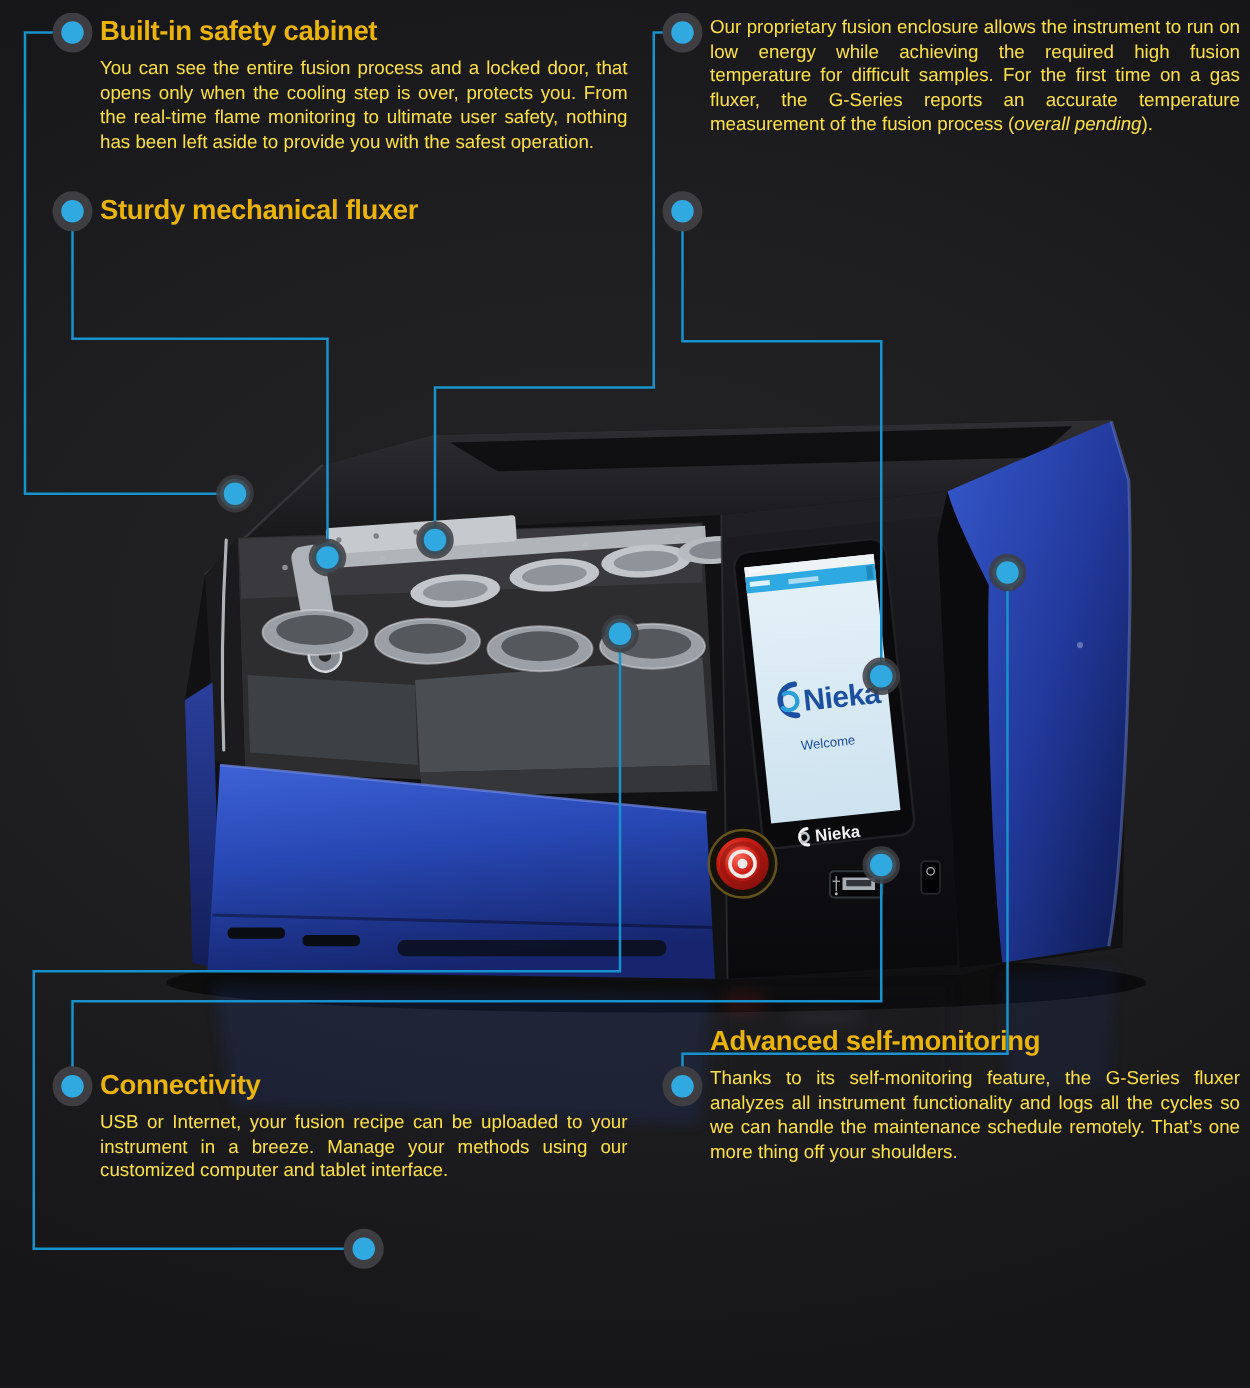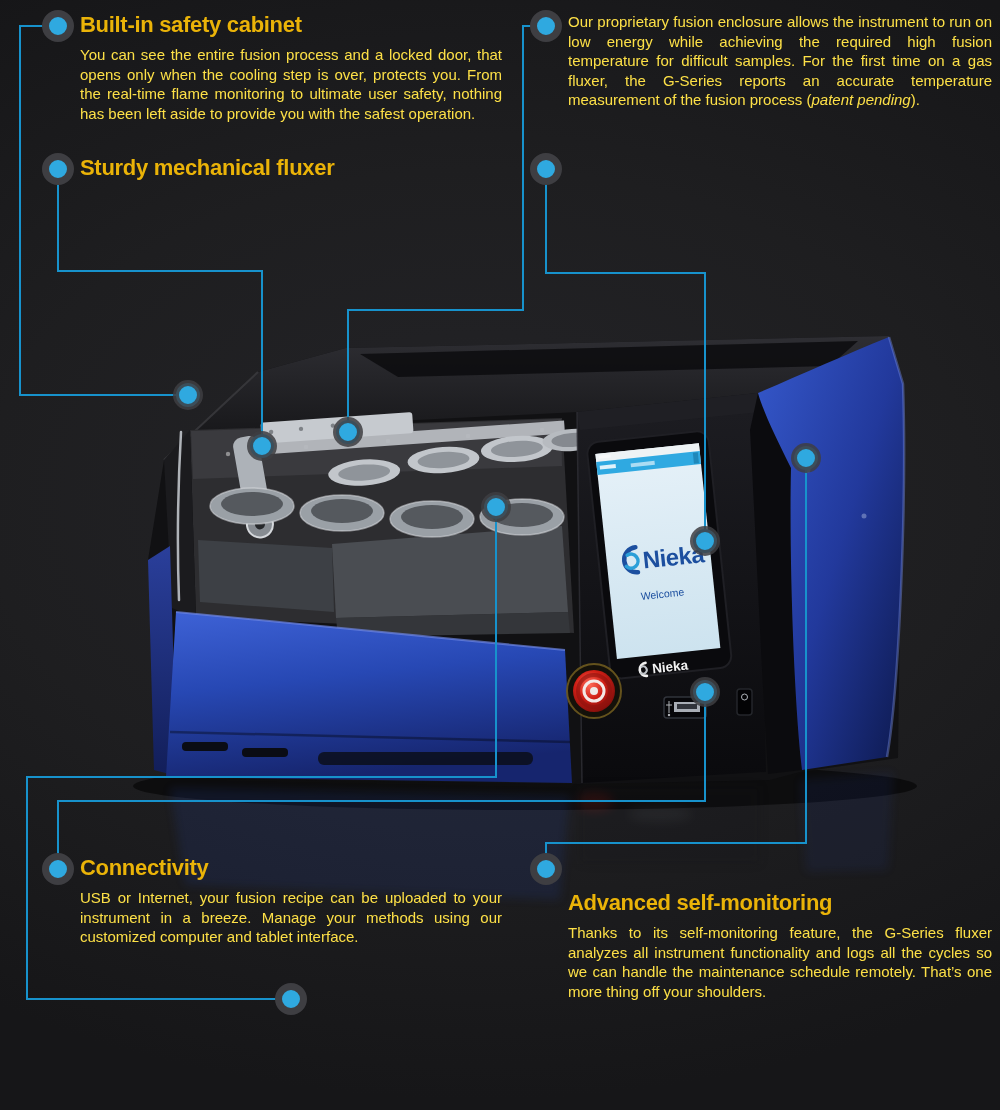--- a/index.html
+++ b/index.html
@@ -243,34 +243,34 @@
     <circle cx="291" cy="999" r="12.5"></circle>
   </g>
 </svg>
 
 <div class="callout" style="left:80px;top:12px;width:422px">
   <h2>Built-in safety cabinet</h2>
   <p>You can see the entire fusion process and a locked door, that opens only when the cooling step is over, protects you. From the real-time flame monitoring to ultimate user safety, nothing has been left aside to provide you with the safest operation.</p>
 </div>
 
 <div class="callout" style="left:568px;top:12px;width:424px">
-  <p><span>Our proprietary fusion enclosure allows the instrument to run on low energy while achieving the required high fusion temperature for difficult samples. For the first time on a gas fluxer, the G-Series reports an accurate temperature measurement of the fusion process (</span><i>patent pending</i><span>).</span></p>
+  <p><span>Our proprietary fusion enclosure allows the instrument to run on low energy while achieving the required high fusion temperature for difficult samples. For the first time on a gas fluxer, the G-Series reports an accurate temperature measurement of the fusion process (</span><i>overall pending</i><span>).</span></p>
 </div>
 
 <div class="callout" style="left:80px;top:155px;width:422px">
   <h2>Sturdy mechanical fluxer</h2>
 </div>
 
 <div class="callout" style="left:568px;top:155px;width:424px">
 </div>
 
 <div class="callout" style="left:80px;top:855px;width:422px">
   <h2>Connectivity</h2>
   <p>USB or Internet, your fusion recipe can be uploaded to your instrument in a breeze. Manage your methods using our customized computer and tablet interface.</p>
 </div>
 
-<div class="callout" style="left:568px;top:890px;width:424px">
+<div class="callout" style="left:568px;top:820px;width:424px">
   <h2>Advanced self-monitoring</h2>
   <p>Thanks to its self-monitoring feature, the G-Series fluxer analyzes all instrument functionality and logs all the cycles so we can handle the maintenance schedule remotely. That’s one more thing off your shoulders.</p>
 </div>
 
 <div class="callout" style="left:314px;top:985px;width:420px">
 </div>
 
 </body></html>

